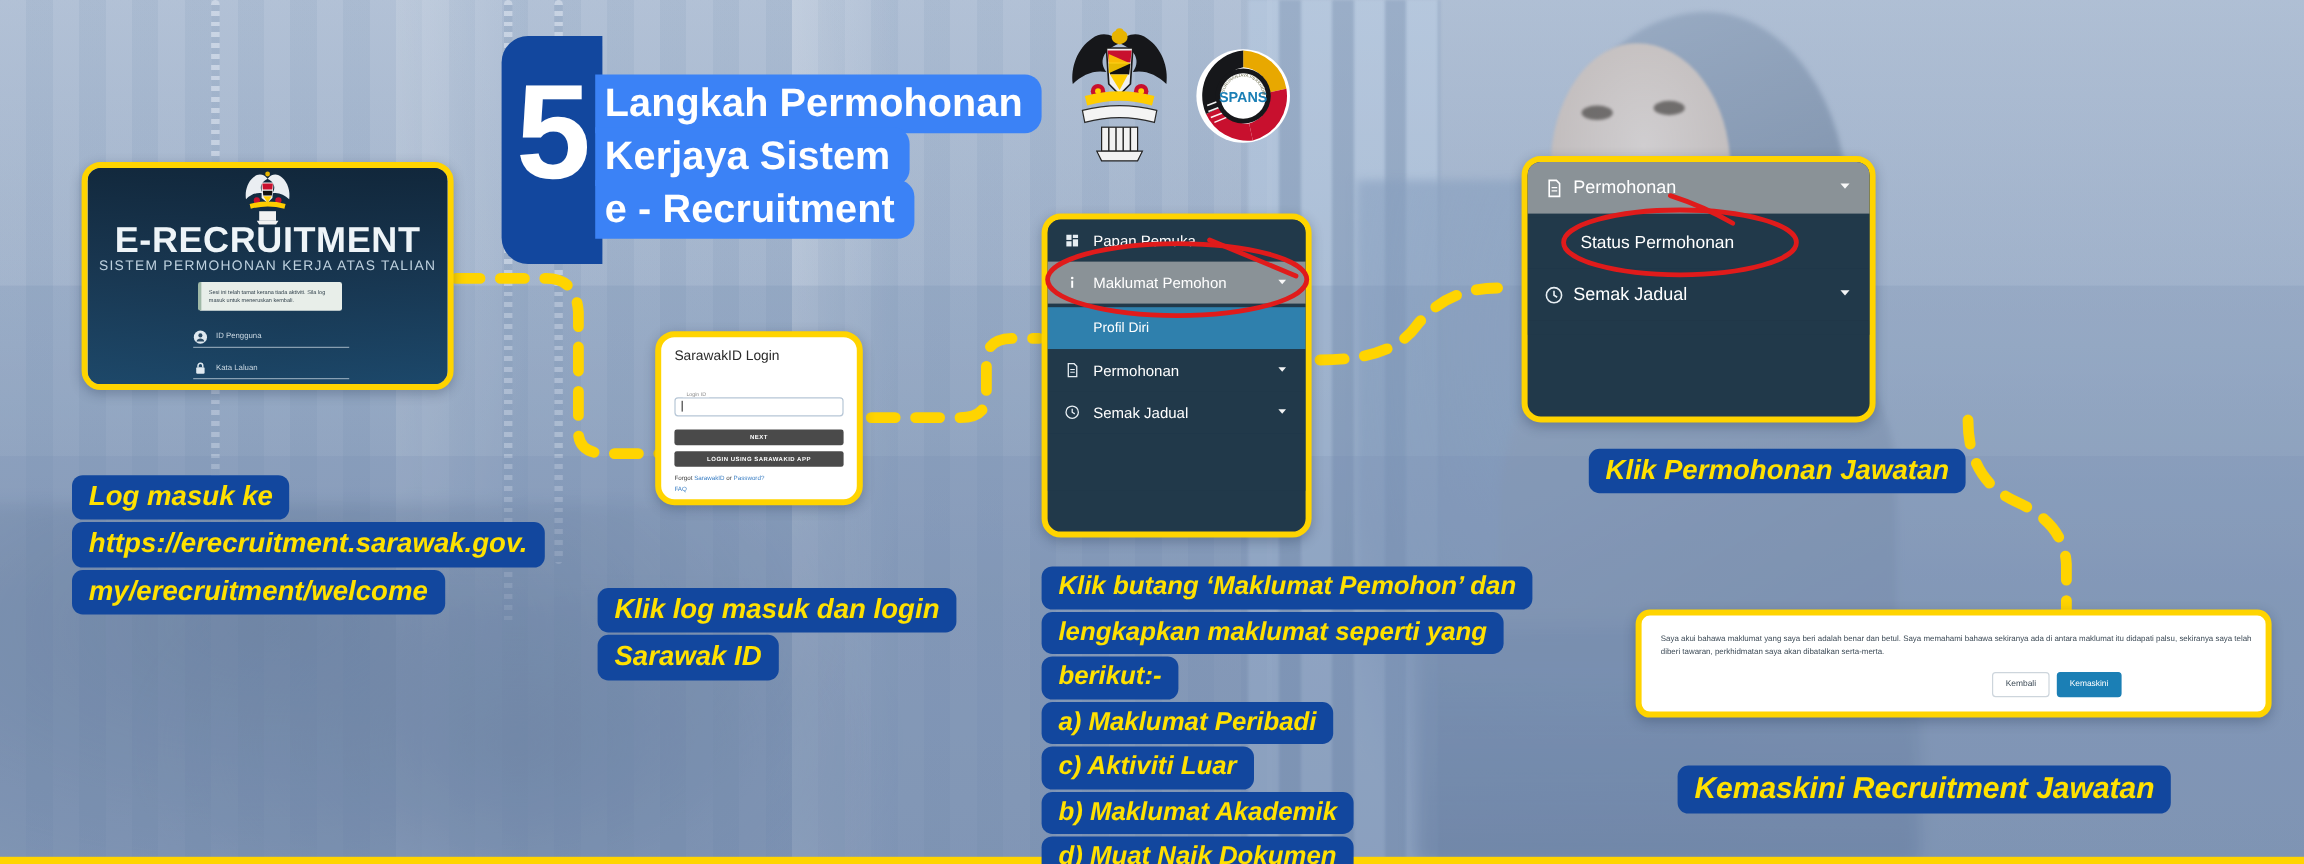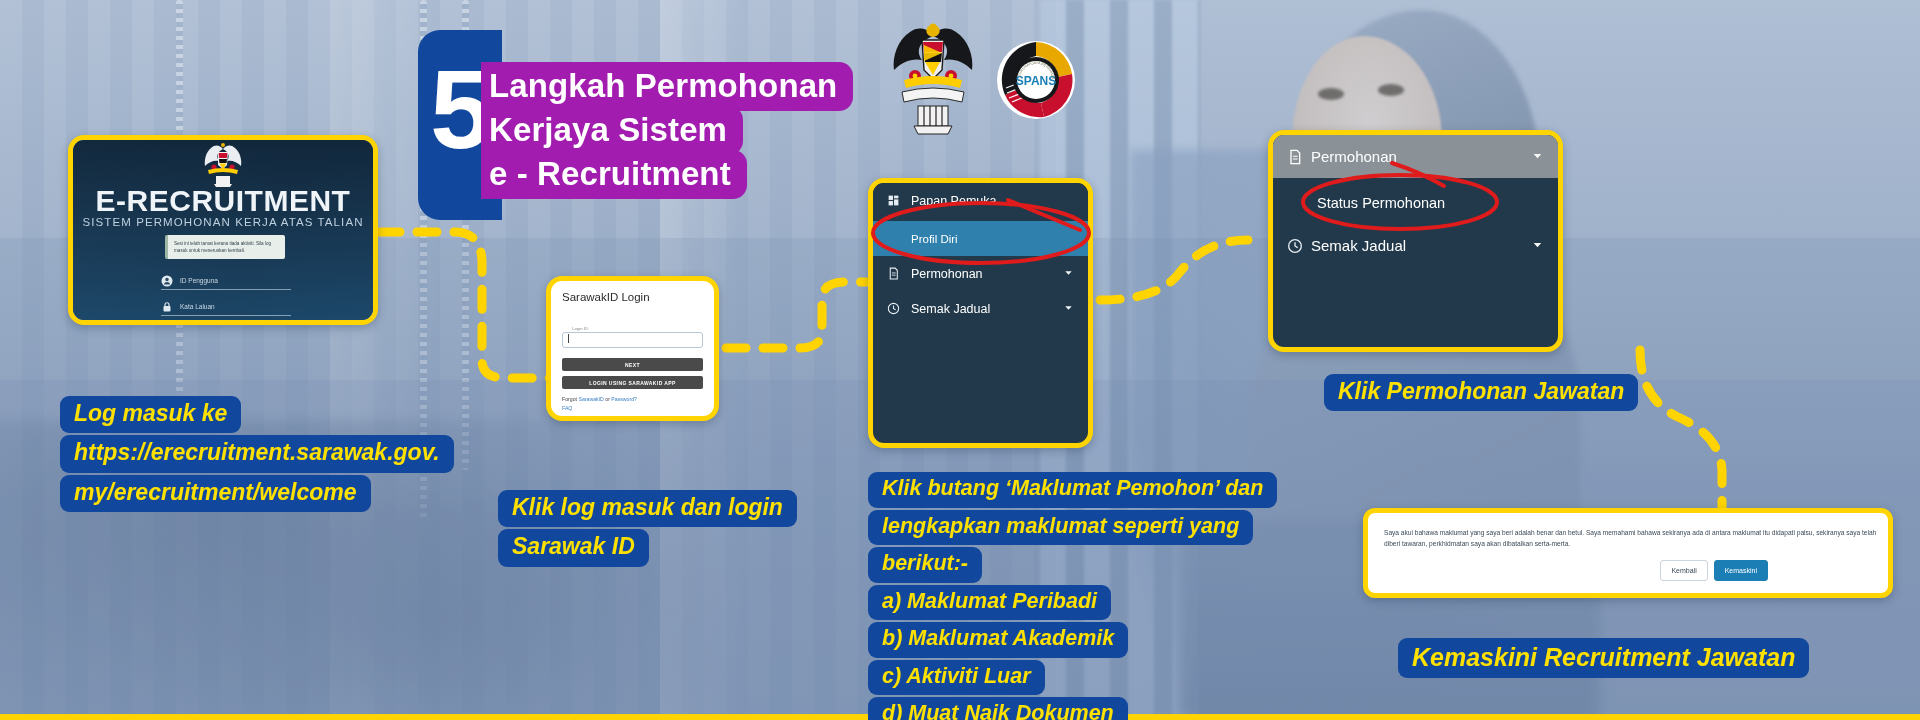--- a/index.html
+++ b/index.html
@@ -117,22 +117,22 @@
   .title-badge {
     position: absolute; left: 0; top: 0; width: 84px; height: 190px;
     background: #12479e; border-radius: 22px 0 0 22px;
   }
   .big-five {
     position: absolute; left: 12px; top: 28px;
     font-size: 112px; font-weight: 900; color: #ffffff; line-height: .92;
     letter-spacing: -2px;
   }
   .tline {
-    position: absolute; left: 63px;
-    background: #a21caf; color: #ffffff;
+    position: absolute; left: 78px;
+    background: #3b82f6; color: #ffffff;
     font-size: 33px; font-weight: 800; letter-spacing: .1px;
     padding: 7px 16px 9px 8px; border-radius: 0 14px 14px 0;
     white-space: nowrap; line-height: 1.0;
   }
   .tline.l1 { top: 32px; }
   .tline.l2 { top: 76px; }
   .tline.l3 { top: 120px; }
 
   
   .logo { position: absolute; z-index: 7; }
@@ -451,20 +451,34 @@
       <svg width="13" height="13" viewBox="0 0 24 24">
           <rect x="3" y="3" width="8" height="8" fill="#e7eef3"></rect>
           <rect x="13" y="3" width="8" height="5" fill="#e7eef3"></rect>
           <rect x="13" y="10" width="8" height="11" fill="#e7eef3"></rect>
           <rect x="3" y="13" width="8" height="8" fill="#e7eef3"></rect>
         </svg>
     </span>
     <span class="mlabel">Papan Pemuka</span>
   </div>
 
+  <div class="mrow m-gray">
+    <span class="mi">
+      <svg width="13" height="13" viewBox="0 0 24 24">
+          <rect x="10.5" y="9" width="3" height="11" fill="#fff"></rect>
+          <circle cx="12" cy="5" r="2" fill="#fff"></circle>
+        </svg>
+    </span>
+    <span class="mlabel">Maklumat Pemohon</span>
+    <span class="mcaret">
+      <svg width="11" height="11" viewBox="0 0 24 24">
+          <path d="M5 9 h14 l-7 8Z" fill="#ffffff"></path>
+        </svg>
+    </span>
+  </div>
 
   <div class="m-sep"></div>
 
   <div class="mrow m-blue sub">
     <span class="mlabel">Profil Diri</span>
   </div>
 
   <div class="mrow m-dark">
     <span class="mi">
       <svg width="13" height="13" viewBox="0 0 24 24">
@@ -567,22 +581,22 @@
 <div class="cap" id="cap2">
   <span>Klik log masuk dan login</span>
   <span>Sarawak ID</span>
 </div>
 
 <div class="cap" id="cap3">
   <span>Klik butang ‘Maklumat Pemohon’ dan</span>
   <span>lengkapkan maklumat seperti yang</span>
   <span>berikut:-</span>
   <span>a) Maklumat Peribadi</span>
+  <span>c) Aktiviti Luar</span>
   <span>b) Maklumat Akademik</span>
-  <span>c) Aktiviti Luar</span>
   <span>d) Muat Naik Dokumen</span>
 </div>
 
 <div class="cap" id="cap4">
   <span>Klik Permohonan Jawatan</span>
 </div>
 
 <div class="cap" id="cap5">
   <span>Kemaskini Recruitment Jawatan</span>
 </div>

